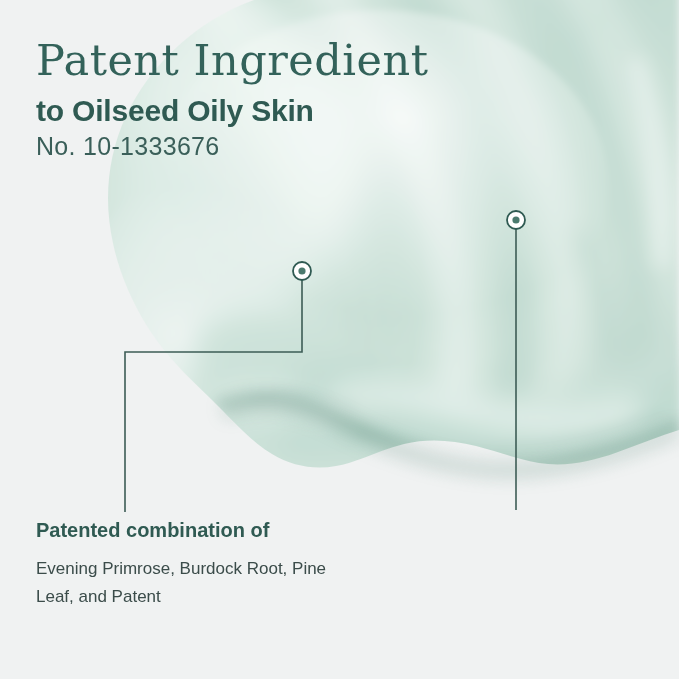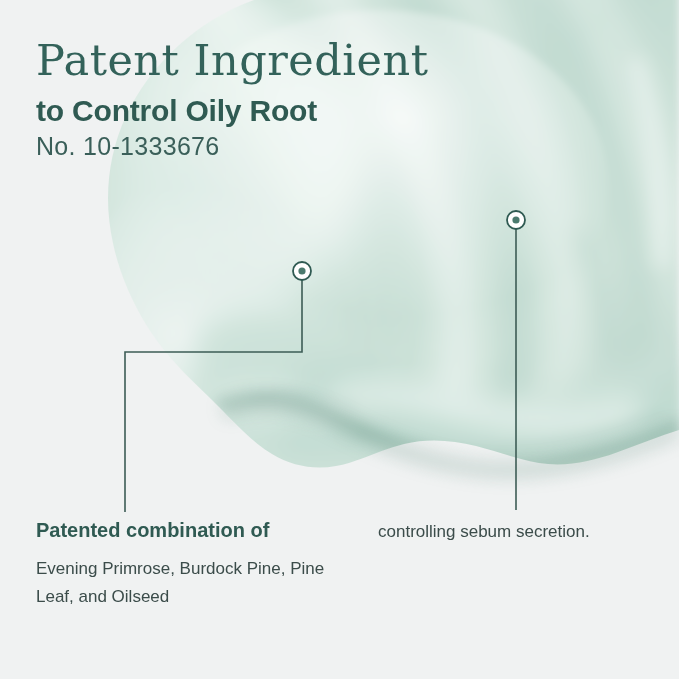--- a/index.html
+++ b/index.html
@@ -255,40 +255,39 @@
         <path d="M222,404 C264,388 304,396 346,418 C396,444 448,464 504,464
                  C562,464 620,448 679,424 L679,436
                  C618,462 558,478 500,476 C440,474 386,454 338,430
                  C300,410 262,404 226,418 Z" fill="#6e9689"></path>
       </g>
     </svg>
   </div>
 
   <div class="title-block">
     <div class="title-main">Patent Ingredient</div>
-    <div class="title-sub">to Control Oily Root</div>
+    <div class="title-sub">to Oilseed Oily Skin</div>
     <div class="title-no">No. 10-1333676</div>
   </div>
 
   <svg class="leader-svg" width="679" height="679" viewBox="0 0 679 679" xmlns="http://www.w3.org/2000/svg">
     <path d="M302,280 L302,352 L125,352 L125,512" fill="none" stroke="#3d5c55" stroke-width="1.6"></path>
     <path d="M516,229 L516,510" fill="none" stroke="#3d5c55" stroke-width="1.6"></path>
 
     <g>
       <circle cx="302" cy="271" r="9" fill="#ffffff" stroke="#2f5a52" stroke-width="1.8"></circle>
       <circle cx="302" cy="271" r="3.6" fill="#4b7a6e"></circle>
     </g>
     <g>
       <circle cx="516" cy="220" r="9" fill="#ffffff" stroke="#2f5a52" stroke-width="1.8"></circle>
       <circle cx="516" cy="220" r="3.6" fill="#4b7a6e"></circle>
     </g>
   </svg>
 
   <div class="caption caption-left">
     <p class="cap-head">Patented combination of</p>
-    <p class="cap-body">Evening Primrose, Burdock Pine, Pine Leaf, and Oilseed</p>
+    <p class="cap-body">Evening Primrose, Burdock Root, Pine Leaf, and Patent</p>
   </div>
 
   <div class="caption caption-right">
-    <p class="cap-body">controlling sebum secretion.</p>
   </div>
 
 </div>
 
 </body></html>

